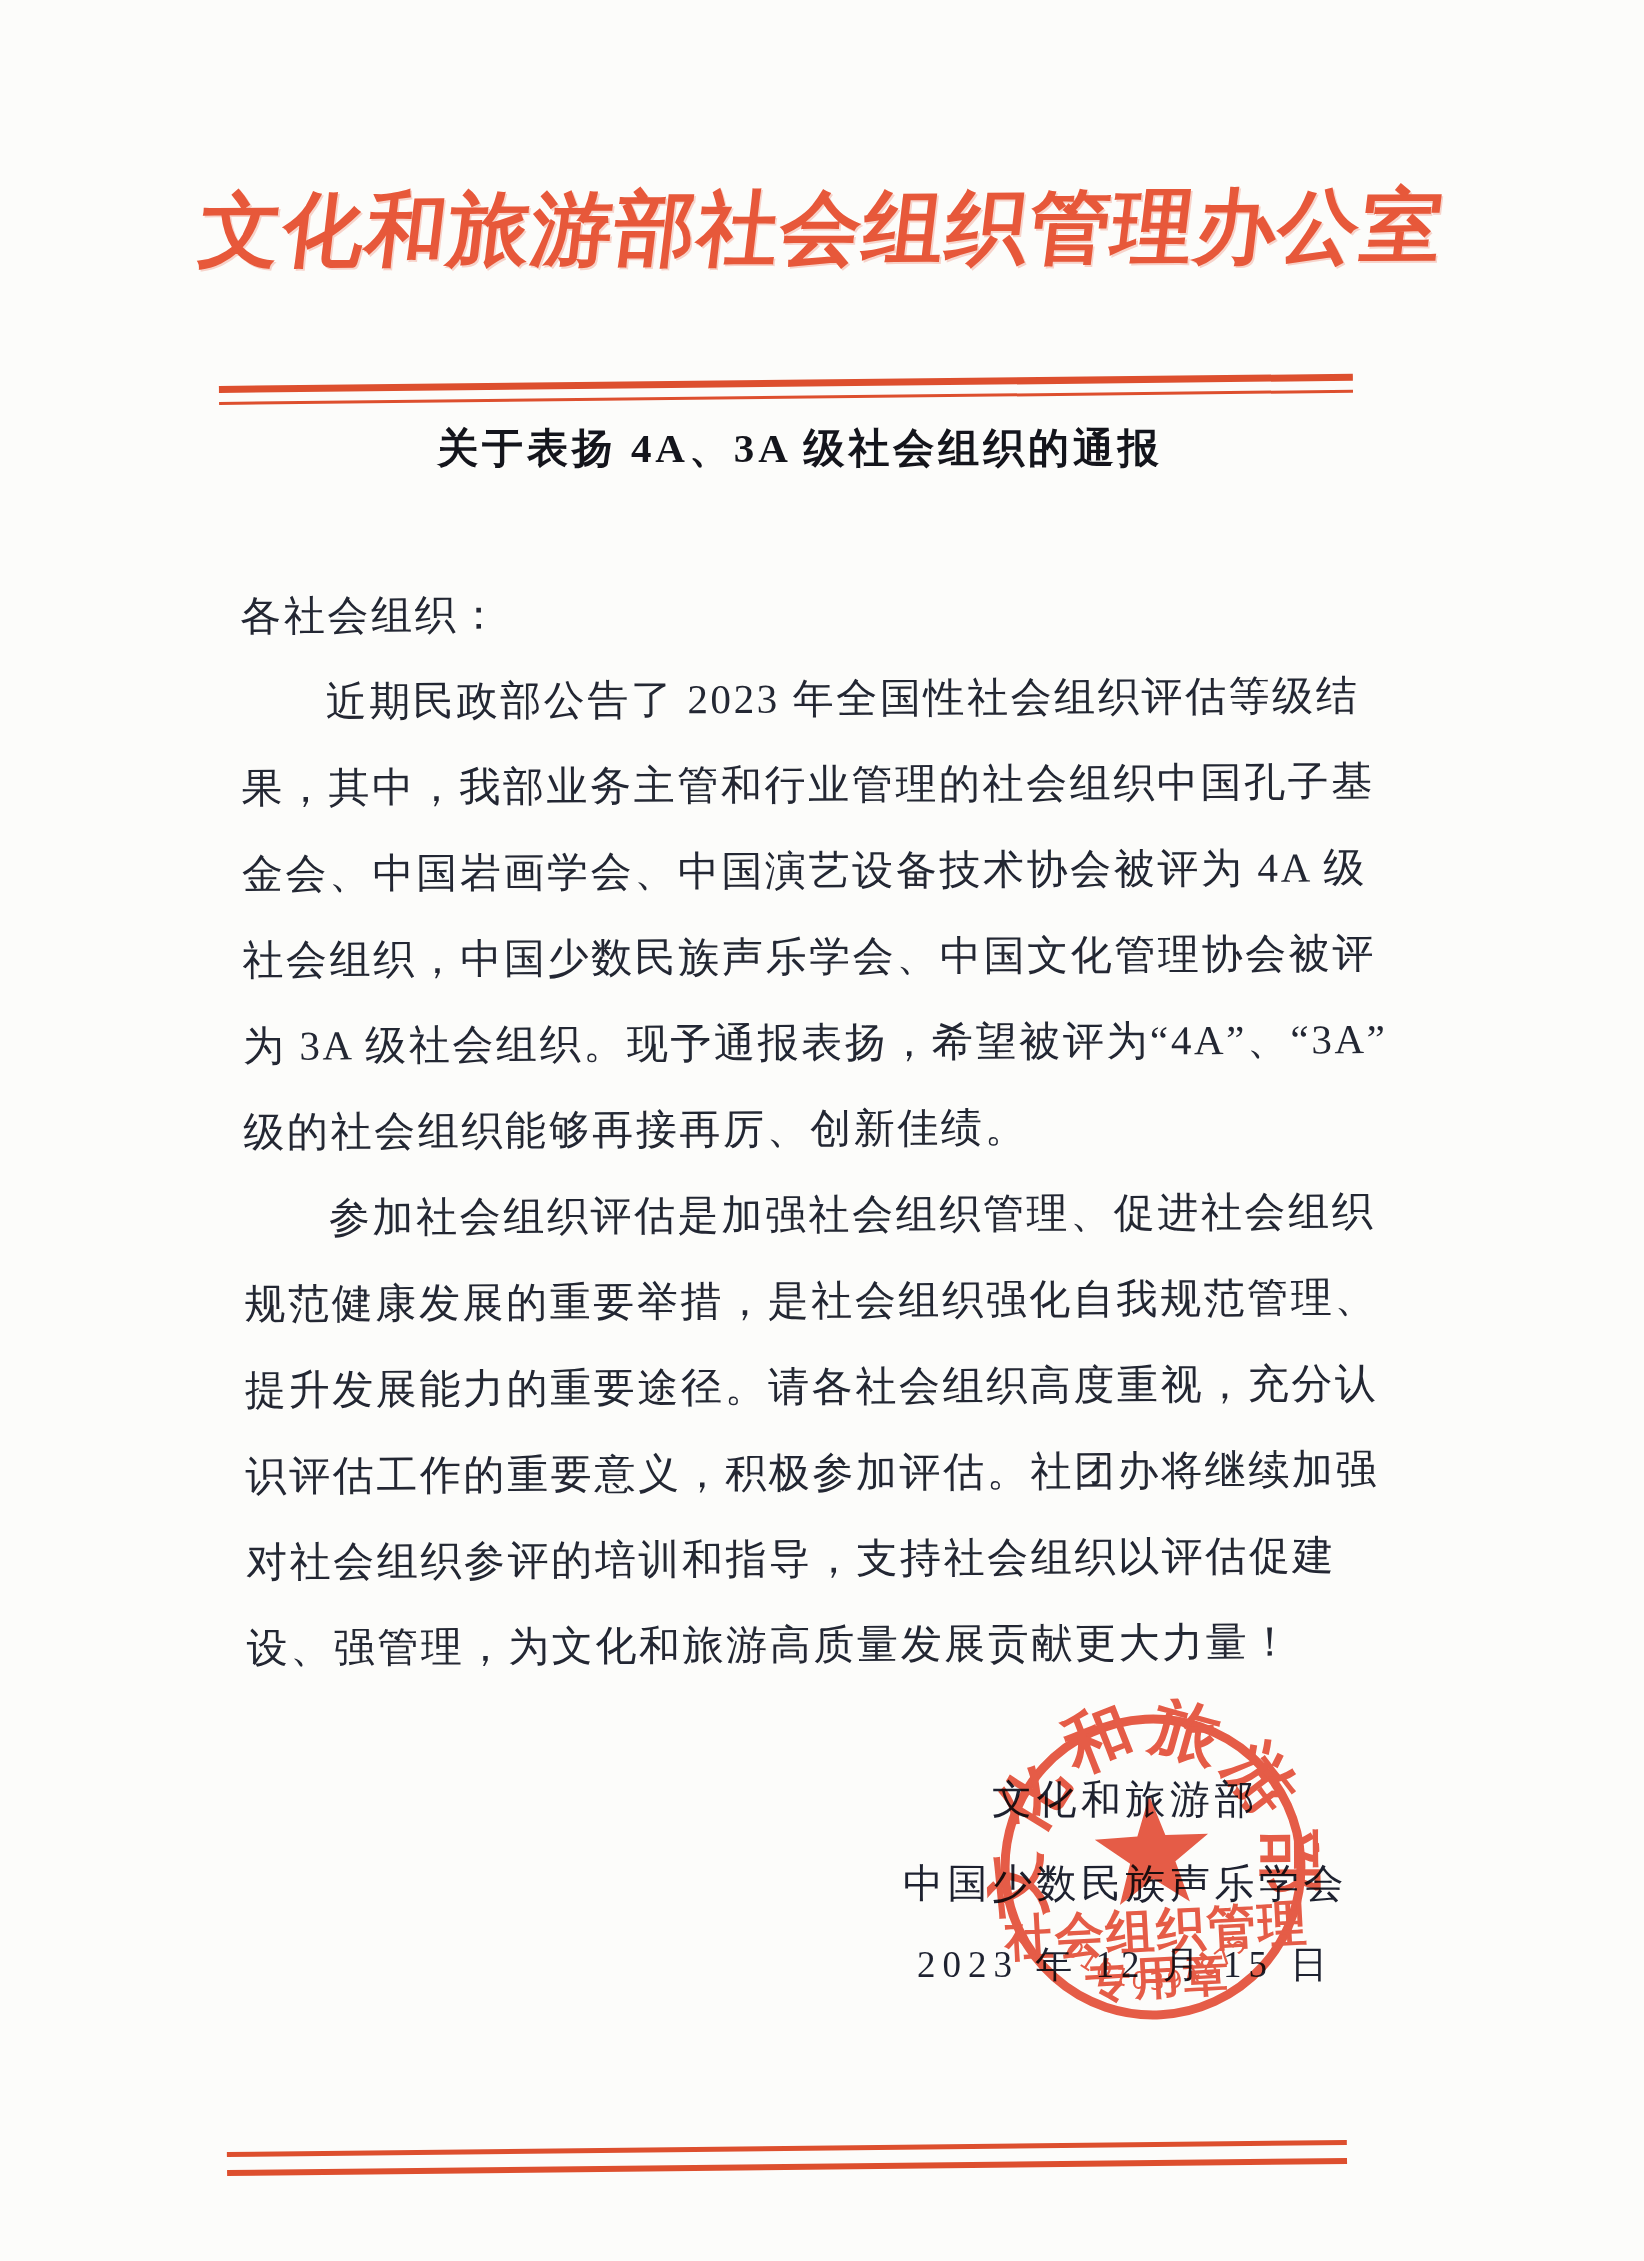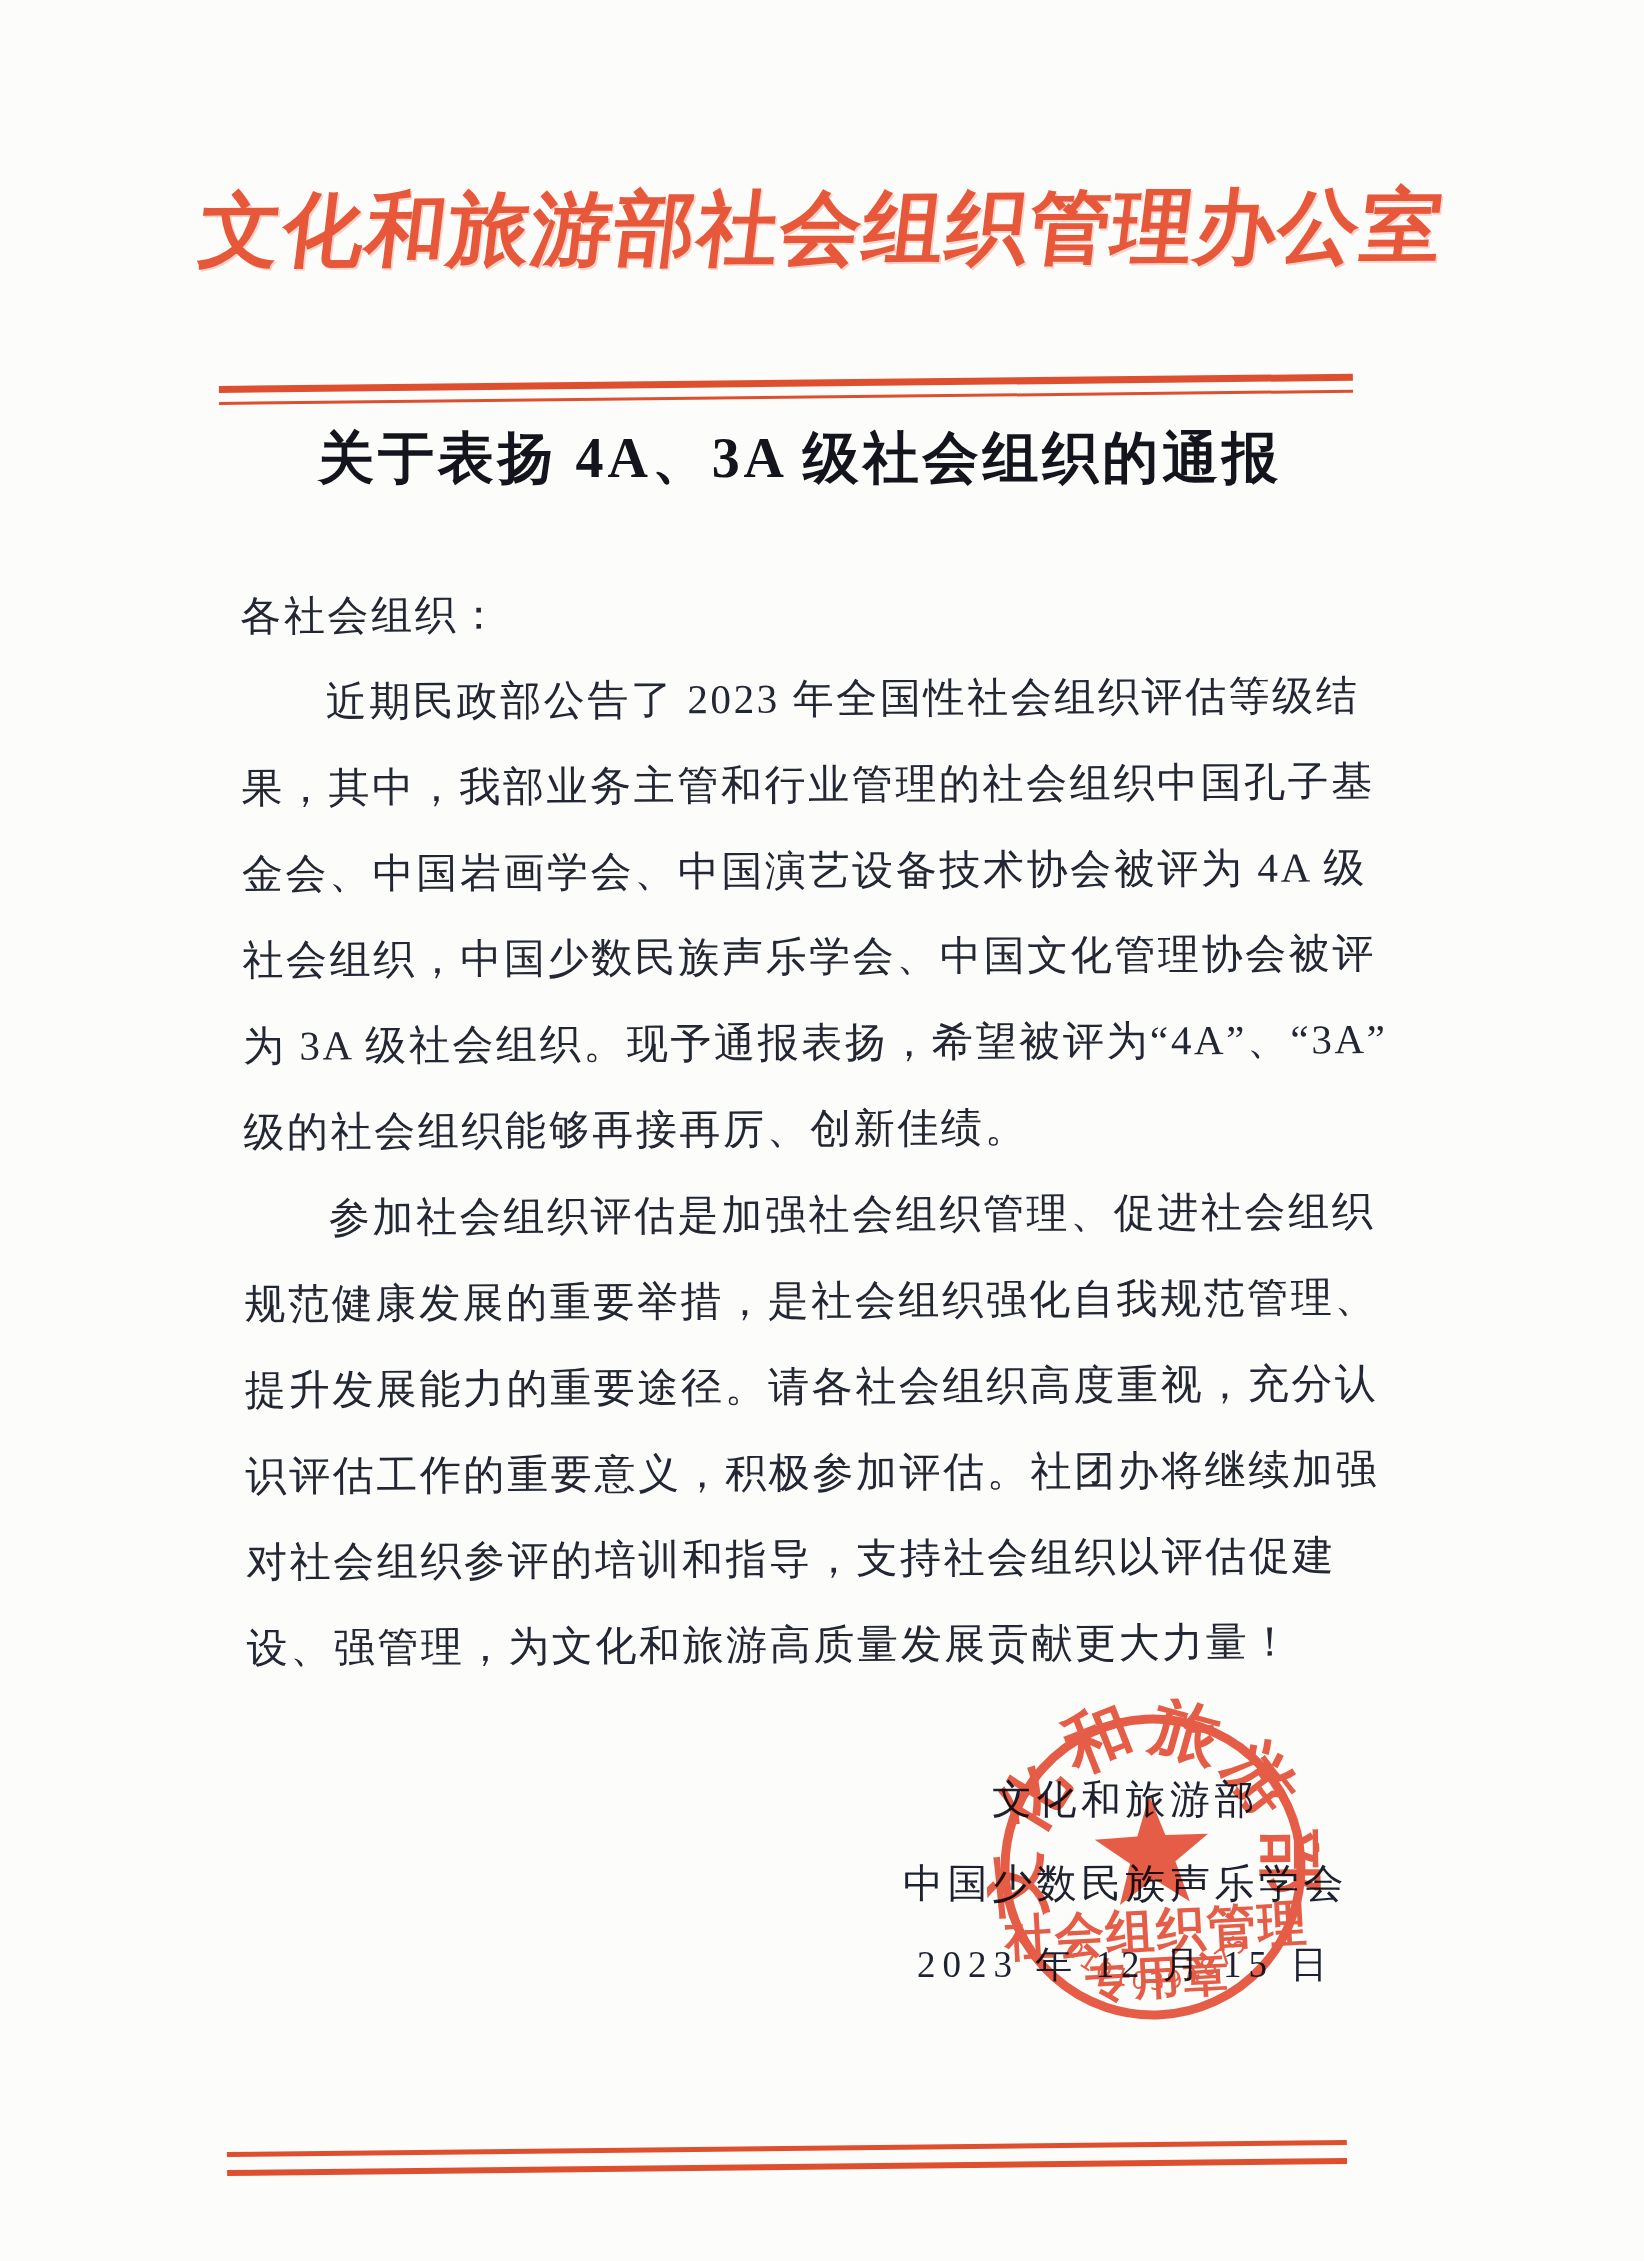--- a/index.html
+++ b/index.html
@@ -21,21 +21,21 @@
     text-shadow:1.9px 1.9px 0 rgba(231,88,58,.25);
     white-space:nowrap;
   }
   .head-rule{position:absolute;top:386px;left:219px;width:1134px;transform:rotate(-0.62deg);transform-origin:left center;}
   .head-rule .rule-a{display:block;height:7px;background:#dd4f2e;}
   .head-rule .rule-b{display:block;height:3.2px;background:#dd4f2e;margin-top:9px;}
   
   .doc-title{
     position:absolute;top:421px;left:0;width:1600px;
     text-align:center;
-    font-size:56px;font-weight:700;
+    font-size:41px;font-weight:700;
     color:#14151c;
     letter-spacing:3.9px;
     white-space:nowrap;
   }
   
   .body-block{
     position:absolute;top:573px;left:240px;width:1125px;
     transform:rotate(-0.35deg);transform-origin:left top;
     color:#23273366;
     color:#232733;

